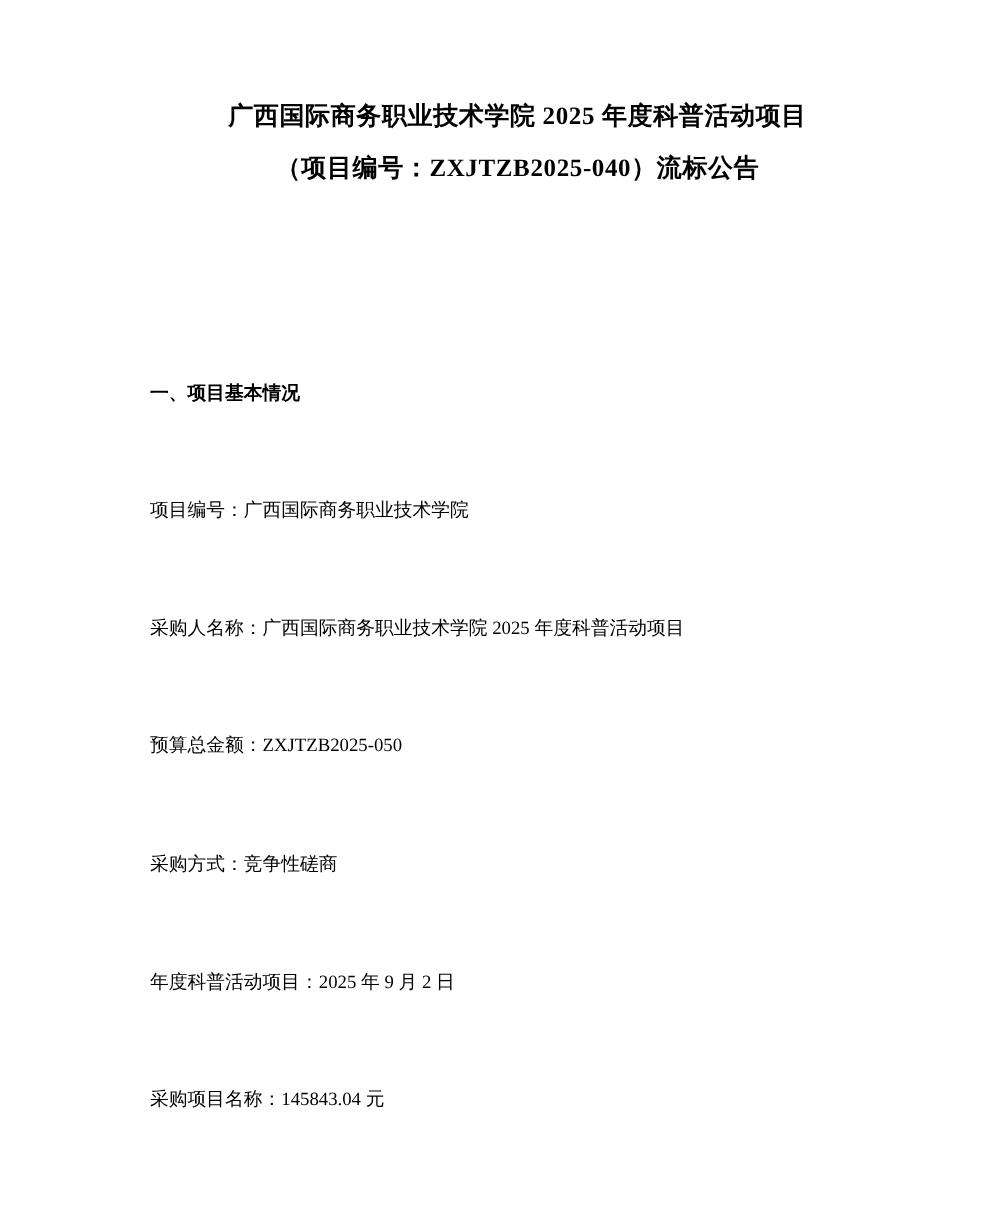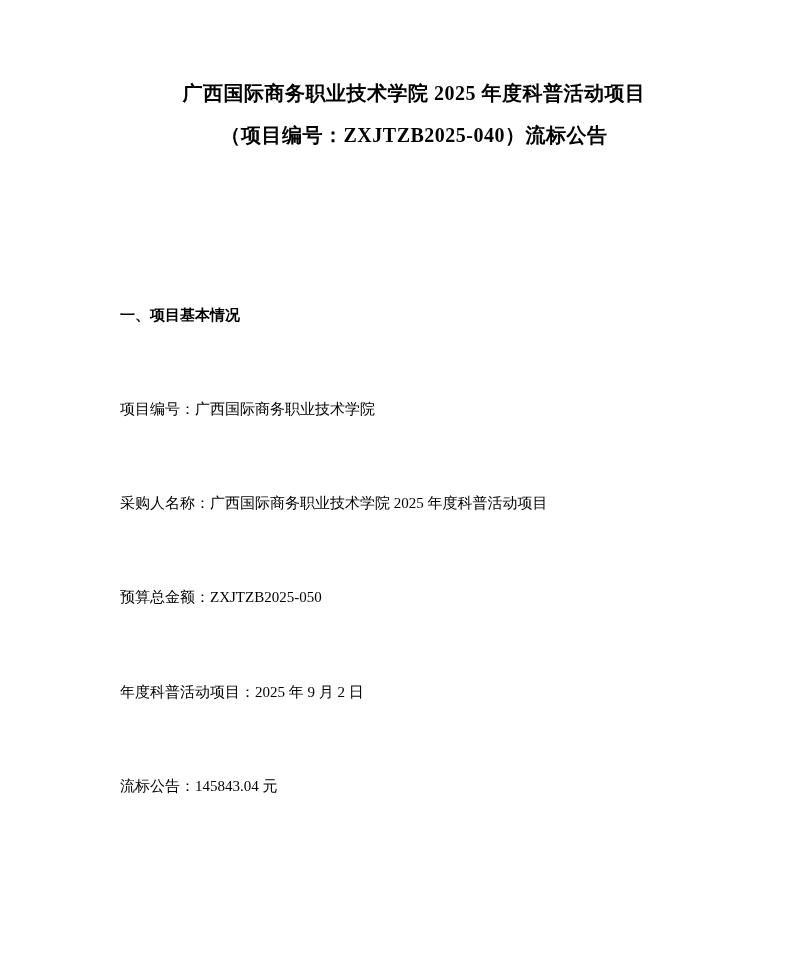--- a/index.html
+++ b/index.html
@@ -55,22 +55,23 @@
     <span class="title-line">（项目编号：ZXJTZB2025-040）流标公告</span>
   </h1>
 
   <div class="content">
 
     
     <div class="line bold">一、项目基本情况</div>
     <div class="line"><span>项目编号：</span><span>广西国际商务职业技术学院</span></div>
     <div class="line"><span>采购人名称：</span><span>广西国际商务职业技术学院 2025 年度科普活动项目</span></div>
     <div class="line"><span>预算总金额：</span><span>ZXJTZB2025-050</span></div>
+    <div class="line"><span>采购方式：</span><span>竞争性磋商</span></div>
     <div class="line"><span>年度科普活动项目：</span><span>2025 年 9 月 2 日</span></div>
-    <div class="line"><span>流标公告：</span><span>145843.04 元</span></div>
+    <div class="line"><span>采购项目名称：</span><span>145843.04 元</span></div>
 
     
     
 
     
     
     
     
     
 

